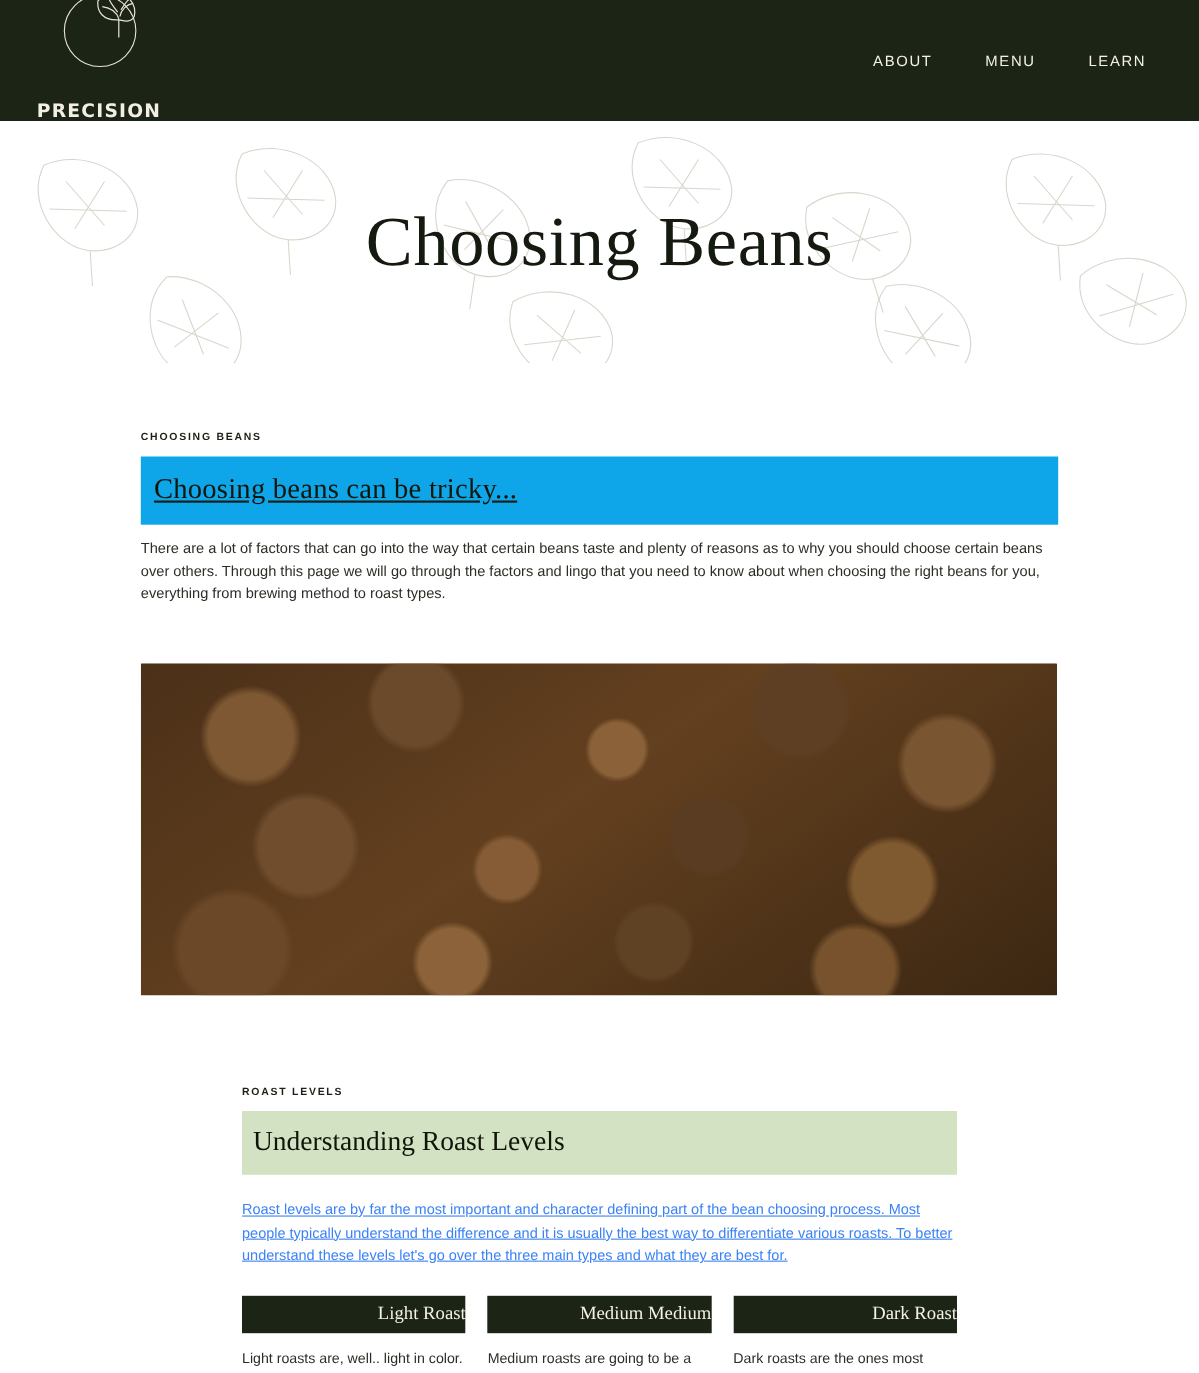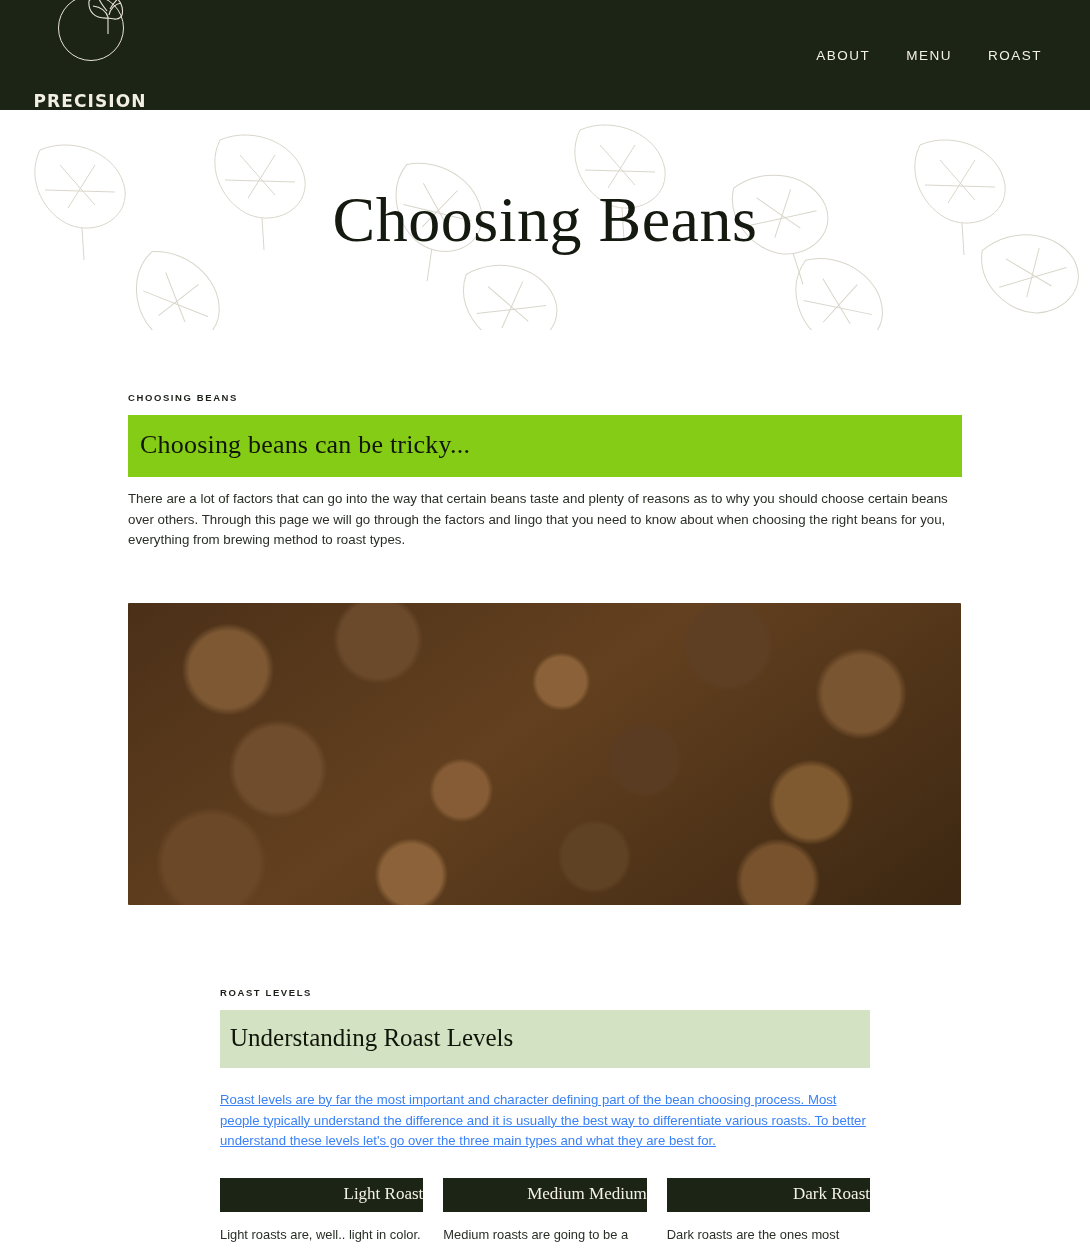--- a/index.html
+++ b/index.html
@@ -66,21 +66,21 @@
   }
   .brand-sub {
     position: relative;
     font-size: 7.5px;
     letter-spacing: 0.6px;
     color: #f2efe6;
     margin-top: 3px;
   }
   .main-nav {
     display: flex;
-    gap: 36px;
+    gap: 48px;
     align-items: center;
   }
   .nav-link {
     color: #f4f1e8;
     font-size: 13.5px;
     letter-spacing: 1.5px;
     text-decoration: none;
     cursor: pointer;
   }
 
@@ -115,22 +115,23 @@
   .section-one { padding: 22px 128px 0 128px; }
   .eyebrow {
     font-size: 9.5px;
     font-weight: bold;
     letter-spacing: 1.6px;
     color: #1c2117;
     margin-bottom: 12px;
     text-transform: uppercase;
   }
   .headline-band {
-    background: #84cc16;
+    background: #0ea5e9;
     padding: 15px 12px 17px 12px;
+    text-decoration: underline;
   }
   .headline-band h2 {
     font-family: "Liberation Serif", serif;
     font-weight: normal;
     font-size: 26px;
     color: #101509;
     letter-spacing: 0.2px;
   }
   .body-copy {
     margin-top: 12px;
@@ -221,21 +222,21 @@
         </g>
       </svg>
     </div>
     <div class="brand-name">PRECISION</div>
     <div class="brand-sub">Coffee Co.</div>
   </div>
 
   <nav class="main-nav">
     <a class="nav-link">ABOUT</a>
     <a class="nav-link">MENU</a>
-    <a class="nav-link">ROAST</a>
+    <a class="nav-link">LEARN</a>
   </nav>
 </header>
 
 <section class="hero">
   <svg class="hero-pattern" viewBox="0 0 1090 220" preserveAspectRatio="none">
     <g fill="none" stroke="#b9b49f" stroke-width="1">
       <g>
         <path d="M40 40 C75 25 120 45 125 80 C128 110 95 125 70 115 C45 105 25 70 40 40 Z"></path>
         <path d="M82 118 L84 150"></path>
         <path d="M60 55 L95 95 M95 55 L68 98 M45 80 L115 82"></path>

